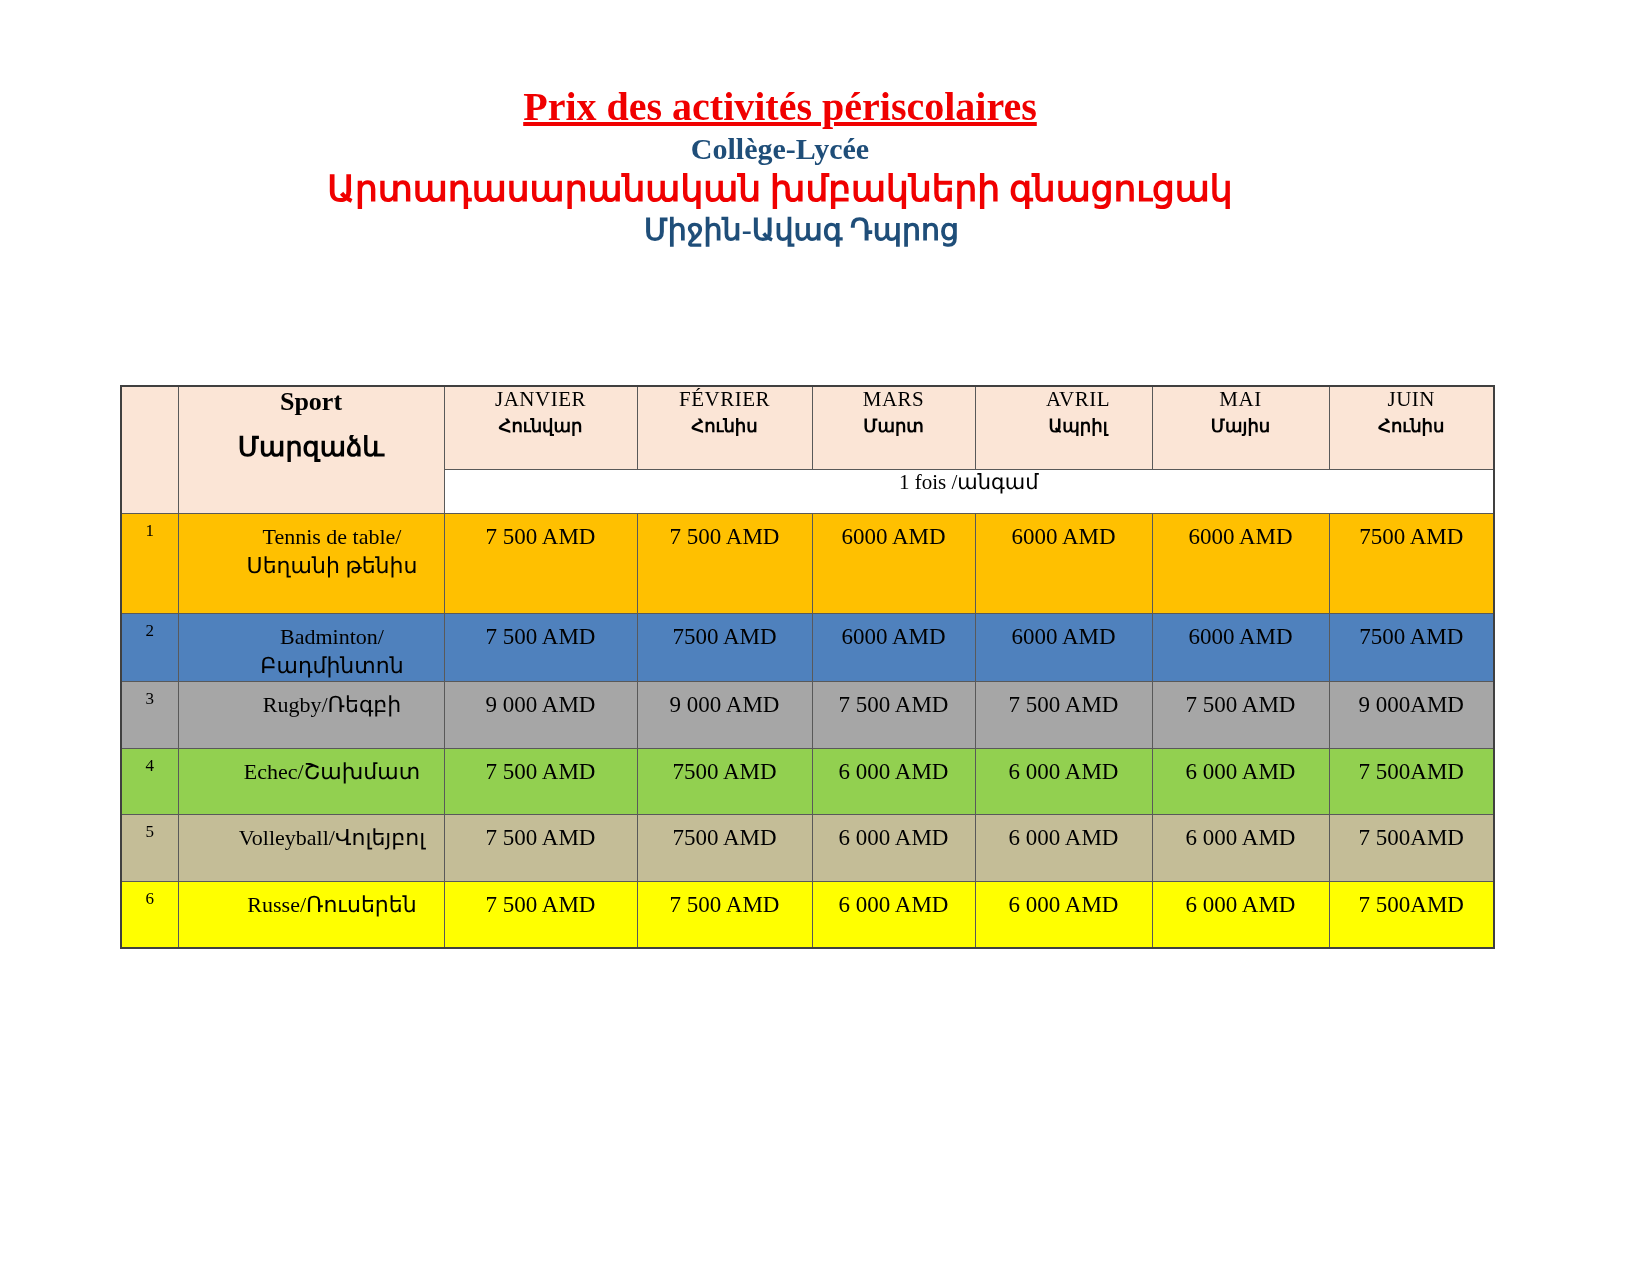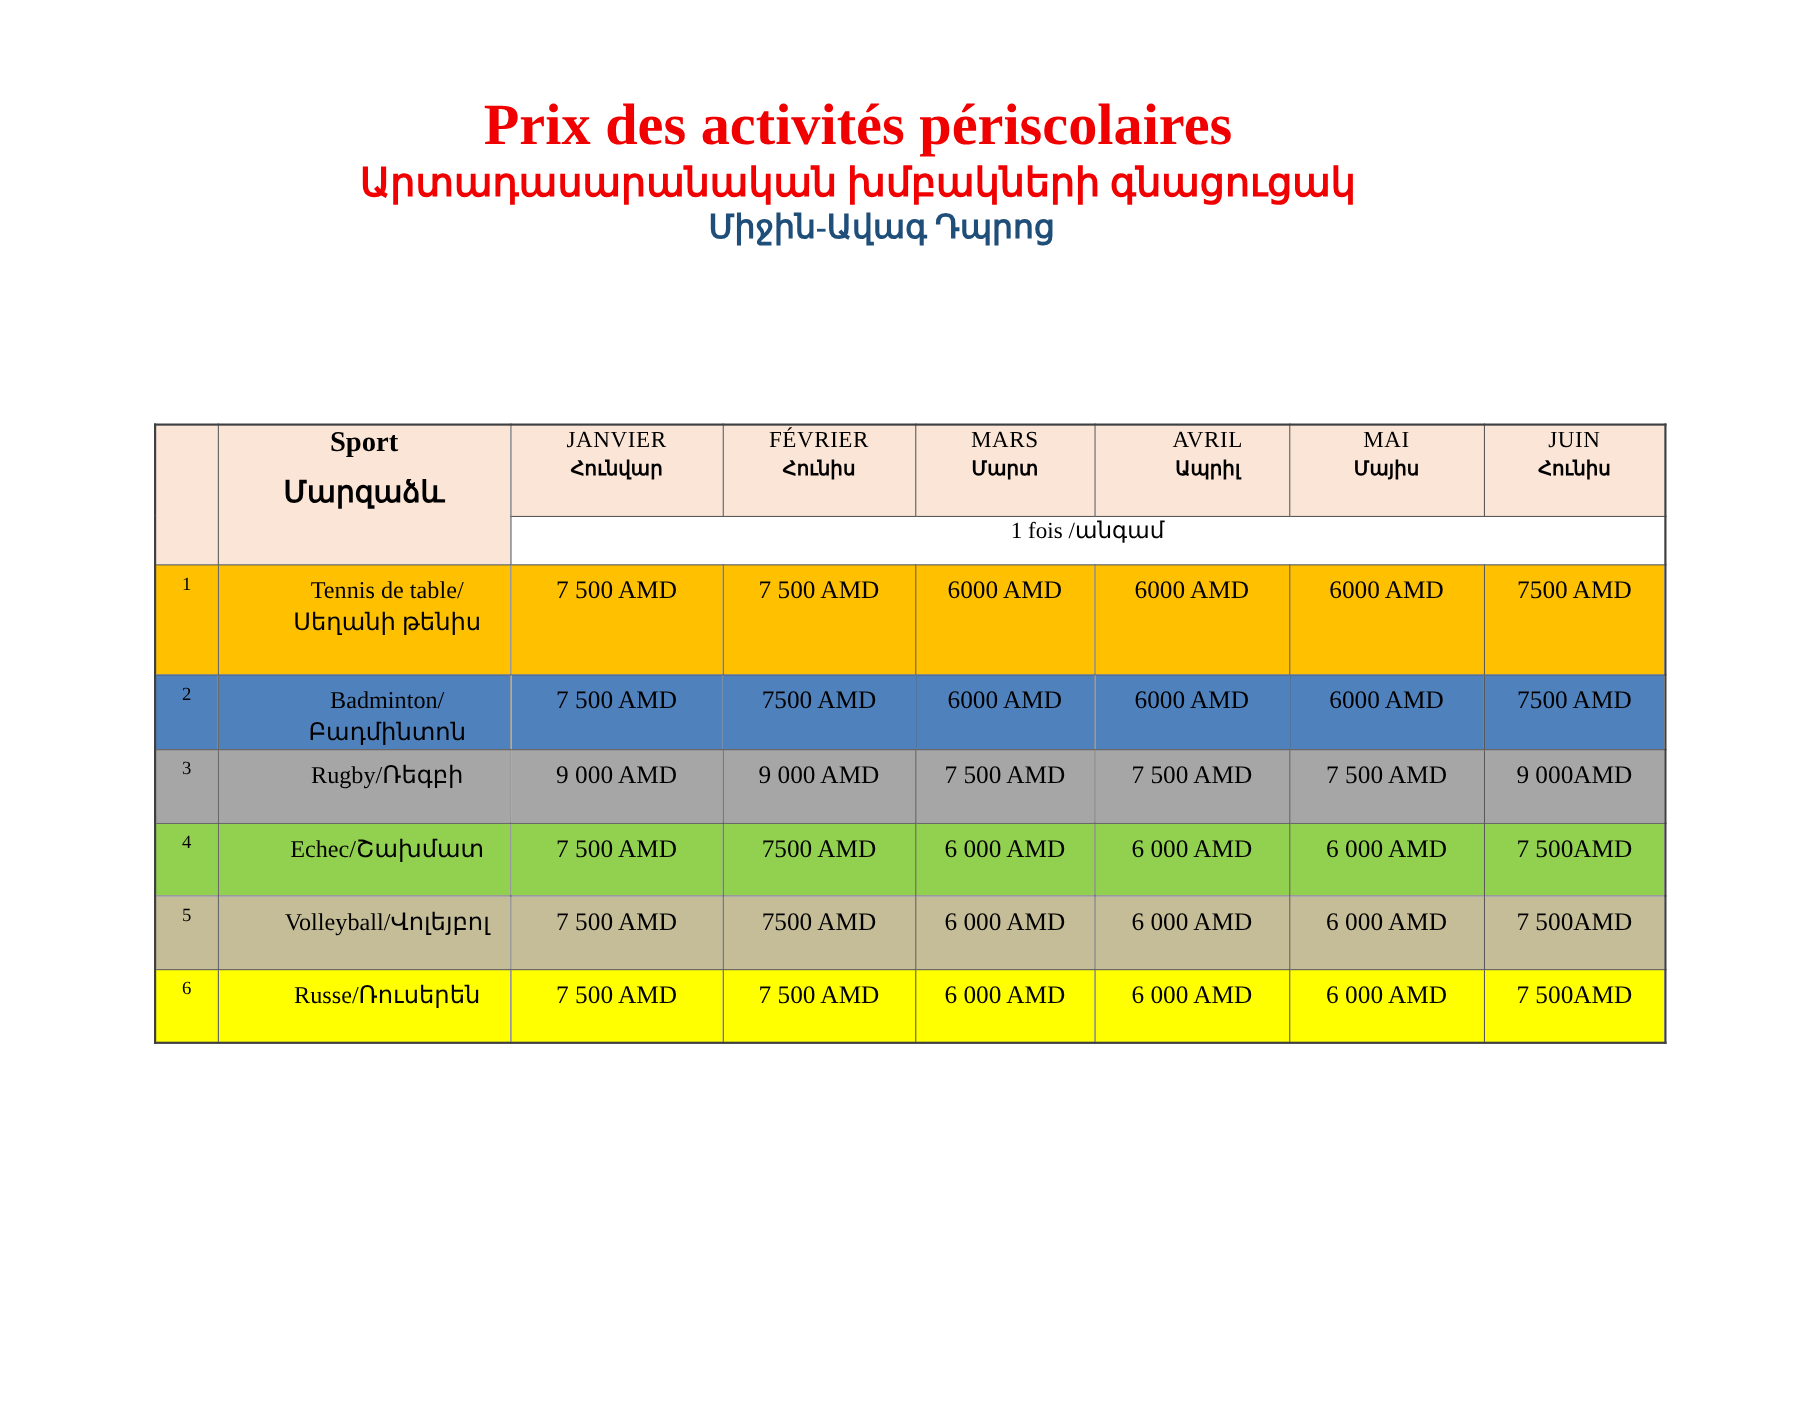--- a/index.html
+++ b/index.html
@@ -12,29 +12,29 @@
   }
   .page { position: relative; width: 1650px; height: 1275px; }
 
   
   .title-block {
     position: absolute;
     top: 84px; left: 0;
     width: 1560px;
     text-align: center;
   }
-  .title-main   { font-size: 53px; font-weight: bold; line-height: 1.15; }
+  .title-main   { font-size: 40px; font-weight: bold; line-height: 1.15; text-decoration: underline; }
   .title-sub    { font-size: 30px; font-weight: bold; line-height: 1.25; }
   .title-arm    { font-size: 36px; font-weight: bold; line-height: 1.2; }
   .title-arm-sub{ font-size: 30px; font-weight: bold; line-height: 1.25; }
 
   
   table.price-table {
     position: absolute;
-    top: 385px; left: 140px;
+    top: 385px; left: 120px;
     width: 1373px;
     border-collapse: collapse;
     table-layout: fixed;
     border: 2px solid #404040;
   }
   .price-table td, .price-table th {
     border: 1px solid #595959;
     overflow: hidden;
     vertical-align: top;
   }
@@ -69,20 +69,21 @@
     white-space: nowrap;
   }
 </style>
 </head>
 <body>
 
 <div class="page">
 
   <div class="title-block">
     <div class="title-main" style="color: rgb(240, 0, 0);">Prix des activités périscolaires</div>
+    <div class="title-sub" style="color: rgb(31, 78, 121);">Collège-Lycée</div>
     <div class="title-arm" style="color: rgb(240, 0, 0);">Արտադասարանական խմբակների գնացուցակ</div>
     <div class="title-arm-sub" style="color: rgb(31, 78, 121); margin-left: 43px;">Միջին-Ավագ Դպրոց</div>
   </div>
 
   <table class="price-table">
     <colgroup>
       <col style="width:57px">
         <col style="width:266px">
         <col style="width:193px">
         <col style="width:175px">

